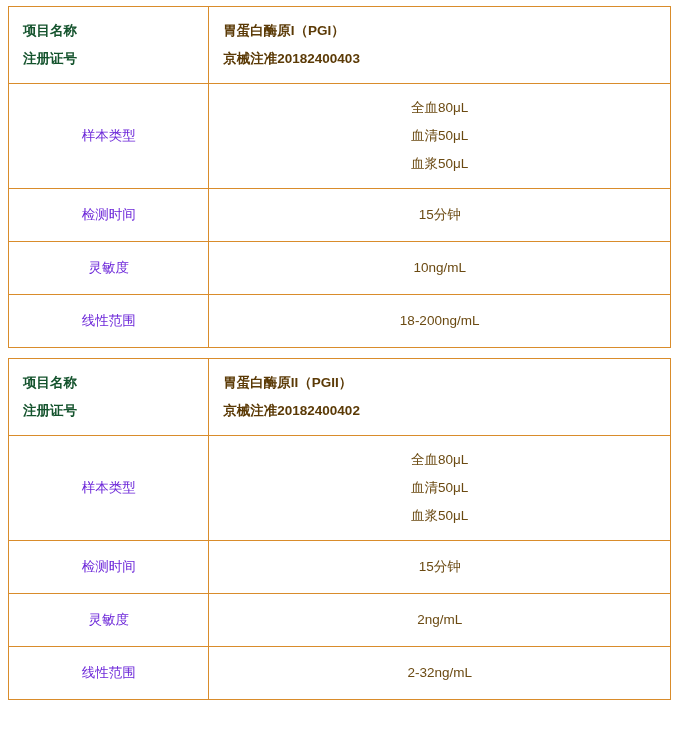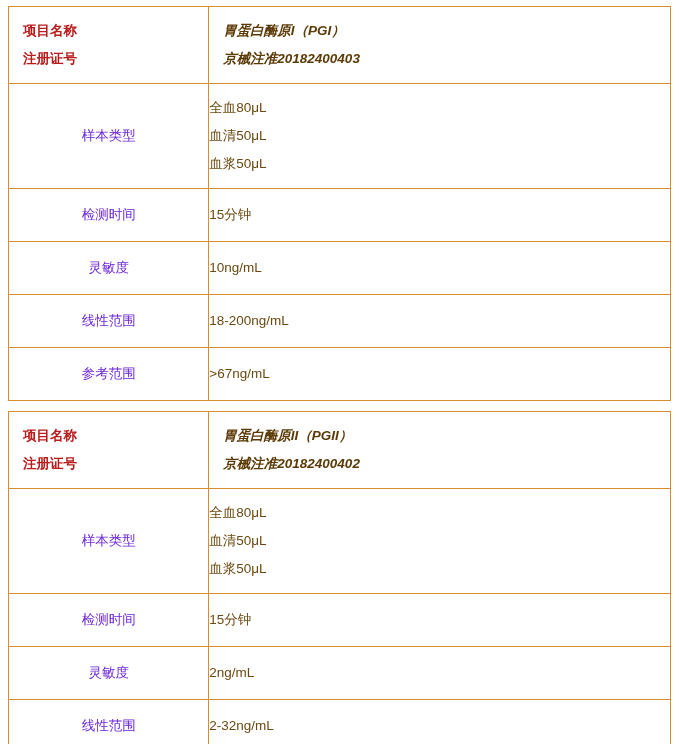--- a/index.html
+++ b/index.html
@@ -39,36 +39,35 @@
     padding: 10px 0 10px 0;
     text-align: center;
     font-size: 13.5px;
     color: #6d28d9;
     line-height: 30px;
   }
   .label-cell.header {
     text-align: left;
     padding-left: 14px;
     font-weight: bold;
-    color: #b91c1c;
+    color: #14532d;
     line-height: 30px;
   }
   .value-cell {
     padding: 10px 0 10px 0;
-    text-align: left;
+    text-align: center;
     font-size: 13.5px;
     color: #6b4a12;
     line-height: 30px;
   }
   .value-cell.header {
     text-align: left;
     padding-left: 14px;
     font-weight: bold;
     color: #5b3a06;
-    font-style: italic;
   }
   .stack-line {
     display: block;
     line-height: 28px;
   }
   .tall { height: 86px; }
   .hdr-row td { height: 58px; }
   .norm-row td { height: 52px; }
 </style>
 </head>
@@ -130,28 +129,20 @@
 
       <tr class="norm-row">
         <td>
           <div class="label-cell">线性范围</div>
         </td>
         <td>
           <div class="value-cell">18-200ng/mL</div>
         </td>
       </tr>
 
-      <tr class="norm-row">
-        <td>
-          <div class="label-cell">参考范围</div>
-        </td>
-        <td>
-          <div class="value-cell">&gt;67ng/mL</div>
-        </td>
-      </tr>
     </tbody>
   </table>
 
   <table class="spec">
     <colgroup>
       <col class="col-label">
       <col class="col-value">
     </colgroup>
     <tbody>
       <tr class="hdr-row">

